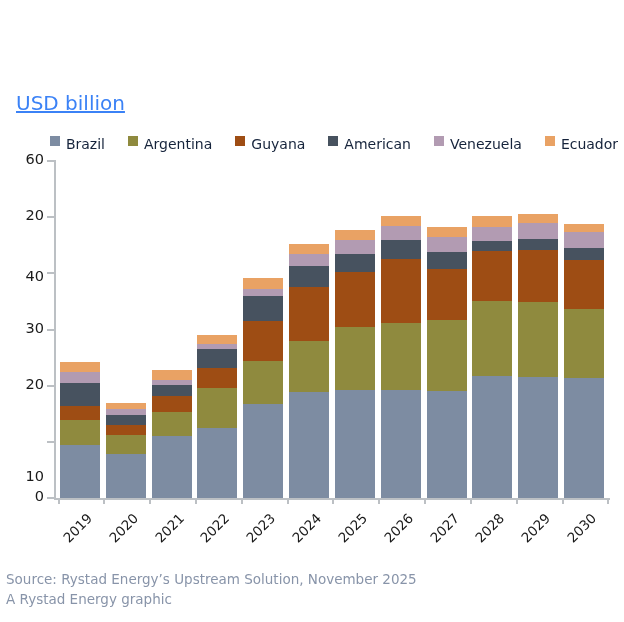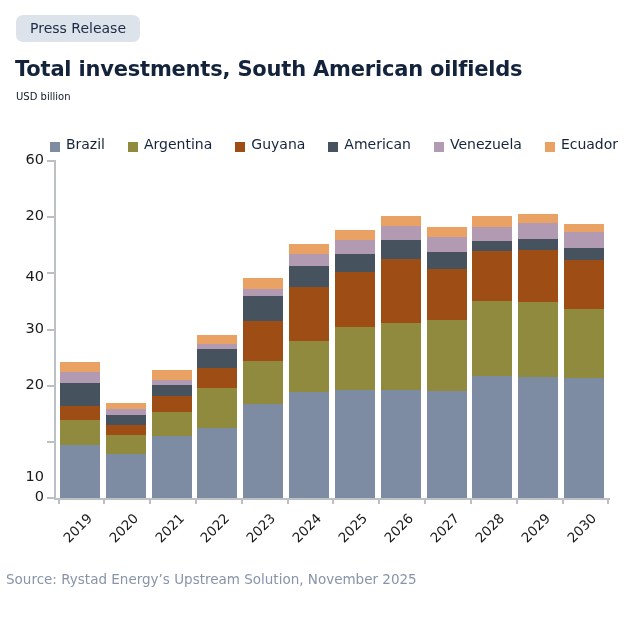--- a/index.html
+++ b/index.html
@@ -10,28 +10,28 @@
   .badge {
     position:absolute; left:16px; top:15px;
     background:#DCE3EB; color:#1C2B45;
     font-size:14px; padding:5px 14px 6px 14px; border-radius:7px;
   }
   .title {
     position:absolute; left:15px; top:57px; width:590px;
     font-size:21px; font-weight:bold; color:#14233C; letter-spacing:-0.2px;
   }
   .subtitle {
-    position:absolute; left:16px; top:91px; font-size:10px; color:#0f172a;
+    position:absolute; left:16px; top:91px; font-size:20px; color:#3b82f6;text-decoration:underline;
   }
   .legend {
     position:absolute; left:54px; top:136px; width:560px;
     display:flex; justify-content:center; gap:23px;
     font-size:14px; color:#15233B; white-space:nowrap;
   }
-  .legend-item { display:flex; align-items:flex-end; }
+  .legend-item { display:flex; align-items:flex-start; }
   .swatch { width:10px; height:10px; margin-right:6px; display:inline-block; }
   .plot {
     position:absolute; left:54px; top:161px; width:554px; height:337px;
     border-left:2px solid #BCC0C4; border-bottom:2px solid #BCC0C4;
   }
   .ytick-mark { position:absolute; left:-9px; width:9px; height:2px; background:#BCC0C4; }
   .ytick-label {
     position:absolute; left:-52px; width:40px; text-align:right;
     font-size:14.5px; color:#1A1A1A;
   }
@@ -44,22 +44,20 @@
   .bar-seg { position:absolute; }
   .source {
     position:absolute; left:6px; top:569px; font-size:13.5px;
     color:#8894A9; line-height:1.5;
   }
 </style>
 </head>
 <body>
 
 <div class="page">
-  <div class="badge">Press Release</div>
-  <h1 class="title" style="margin:0">Total investments, South American oilfields</h1>
   <div class="subtitle">USD billion</div>
 
   <div class="legend" id="legend">
       <div class="legend-item">
         <div class="swatch" style="background: rgb(125, 140, 162);"></div>
         <div class="">Brazil</div>
       </div>
       <div class="legend-item">
         <div class="swatch" style="background: rgb(143, 138, 62);"></div>
         <div class="">Argentina</div>
@@ -203,14 +201,15 @@
       <div class="xtick-label" style="left: 240.98px; top: 349px;">2025</div>
       <div class="xtick-label" style="left: 286.81px; top: 349px;">2026</div>
       <div class="xtick-label" style="left: 332.64px; top: 349px;">2027</div>
       <div class="xtick-label" style="left: 378.47px; top: 349px;">2028</div>
       <div class="xtick-label" style="left: 424.3px; top: 349px;">2029</div>
       <div class="xtick-label" style="left: 470.13px; top: 349px;">2030</div>
     </div>
 
   <div class="source">
     <div>Source: Rystad Energy’s Upstream Solution, November 2025</div>
+    <div>A Rystad Energy graphic</div>
   </div>
 </div>
 
 </body></html>

